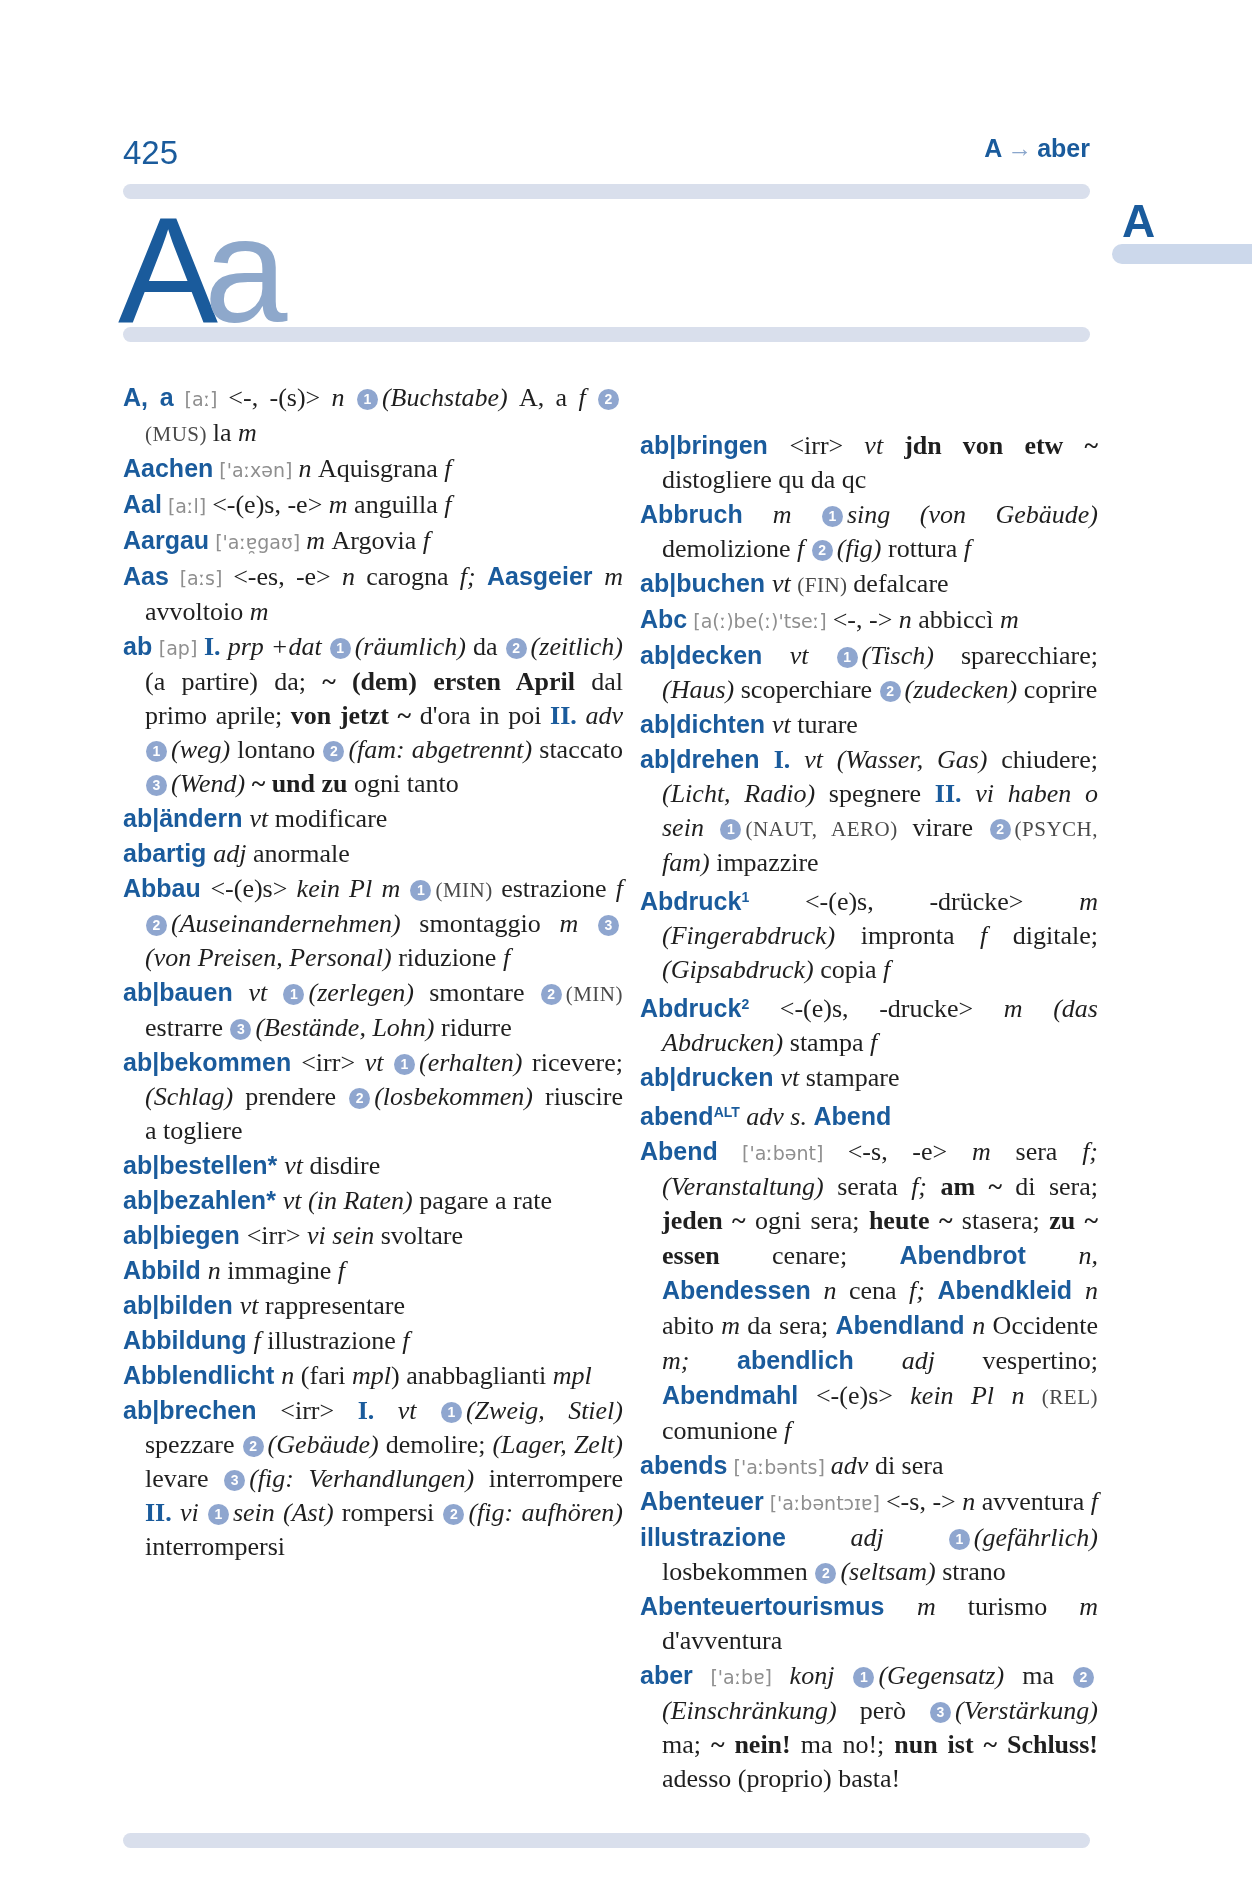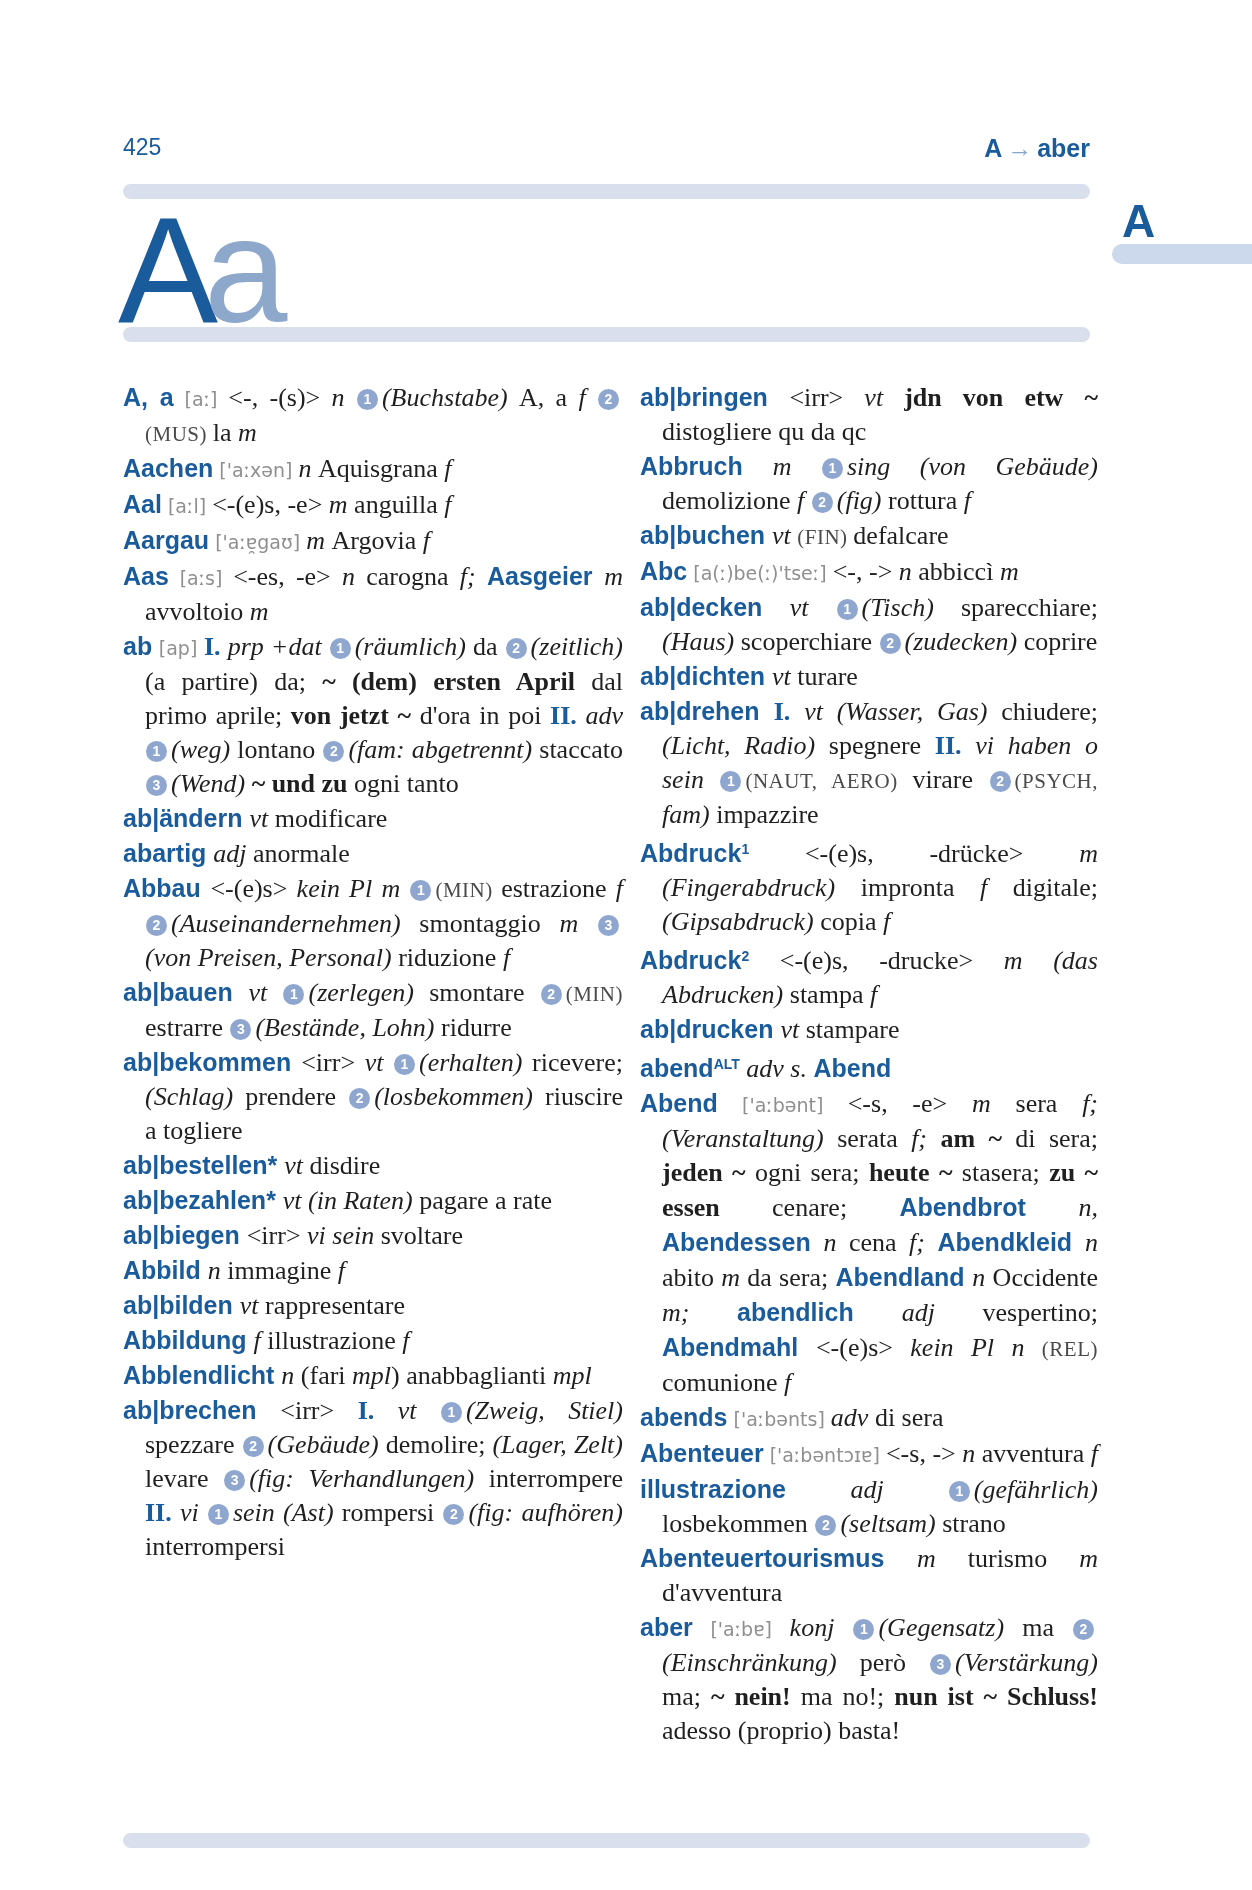--- a/index.html
+++ b/index.html
@@ -1,19 +1,19 @@
 <!DOCTYPE html>
 <html style="--headword_blue: #1a5b9c; --section_letter_light: #8ea8cb; --arrow_blue: #8aa6cc; --bar_fill: #d9dfec; --tab_bar_fill: #ccd8eb; --badge_fill: #8fa6cf; --body_text: #1f1f1f; --phonetic_gray: #8f8f8f;"><head>
 <meta charset="utf-8">
 <style>
   html,body{margin:0;padding:0;background:#ffffff;}
   body{width:1252px;height:1890px;position:relative;font-family:"Liberation Serif",serif;overflow:hidden;}
 
   .pagenum{position:absolute;left:123px;top:134px;font-family:"Liberation Sans",sans-serif;
-           font-size:23px;color:var(--headword_blue,#1a5b9c);}
+           font-size:33px;color:var(--headword_blue,#1a5b9c);}
   .guide{position:absolute;top:134px;right:162px;font-family:"Liberation Sans",sans-serif;
          font-size:25px;font-weight:bold;color:var(--headword_blue,#1a5b9c);margin-left:35px;}
   .guide .arrow{color:var(--arrow_blue,#8aa6cc);font-weight:normal;padding:0 5px;}
 
   .rule{position:absolute;left:123px;width:967px;height:15px;border-radius:8px;
         background:var(--bar_fill,#d9dfec);}
   .rule-top{top:184px;}
   .rule-mid{top:327px;}
   .rule-bottom{top:1833px;}
 
@@ -23,21 +23,21 @@
   .biga{color:var(--section_letter_light,#8ea8cb);margin-left:-14px;}
 
   .thumb-letter{position:absolute;left:1122px;top:198px;font-family:"Liberation Sans",sans-serif;
                 font-weight:bold;font-size:46px;line-height:1;color:var(--headword_blue,#1a5b9c);}
   .tabbar{position:absolute;left:1112px;top:244px;width:140px;height:20px;
           background:var(--tab_bar_fill,#ccd8eb);border-radius:10px 0 0 10px;}
 
   .col{position:absolute;top:380px;font-size:26px;line-height:34px;
        color:var(--body_text,#1f1f1f);text-align:justify;}
   .col-left{left:123px;width:500px;}
-  .col-right{left:640px;width:458px;}
+  .col-right{left:640px;width:458px;margin-top:48px;}
 
   .entry{padding-left:22px;text-indent:-22px;}
 
   .s-hw{font-family:"Liberation Sans",sans-serif;font-weight:bold;font-size:25px;
         color:var(--headword_blue,#1a5b9c);}
   .s-ph{color:var(--phonetic_gray,#8f8f8f);font-family:"DejaVu Sans",sans-serif;font-size:19px;}
   .s-it{font-style:italic;}
   .s-bd{font-weight:bold;}
   .s-sc{font-size:21px;color:#4a4a4a;letter-spacing:0.5px;}
   .s-rn{color:var(--headword_blue,#1a5b9c);font-weight:bold;}

